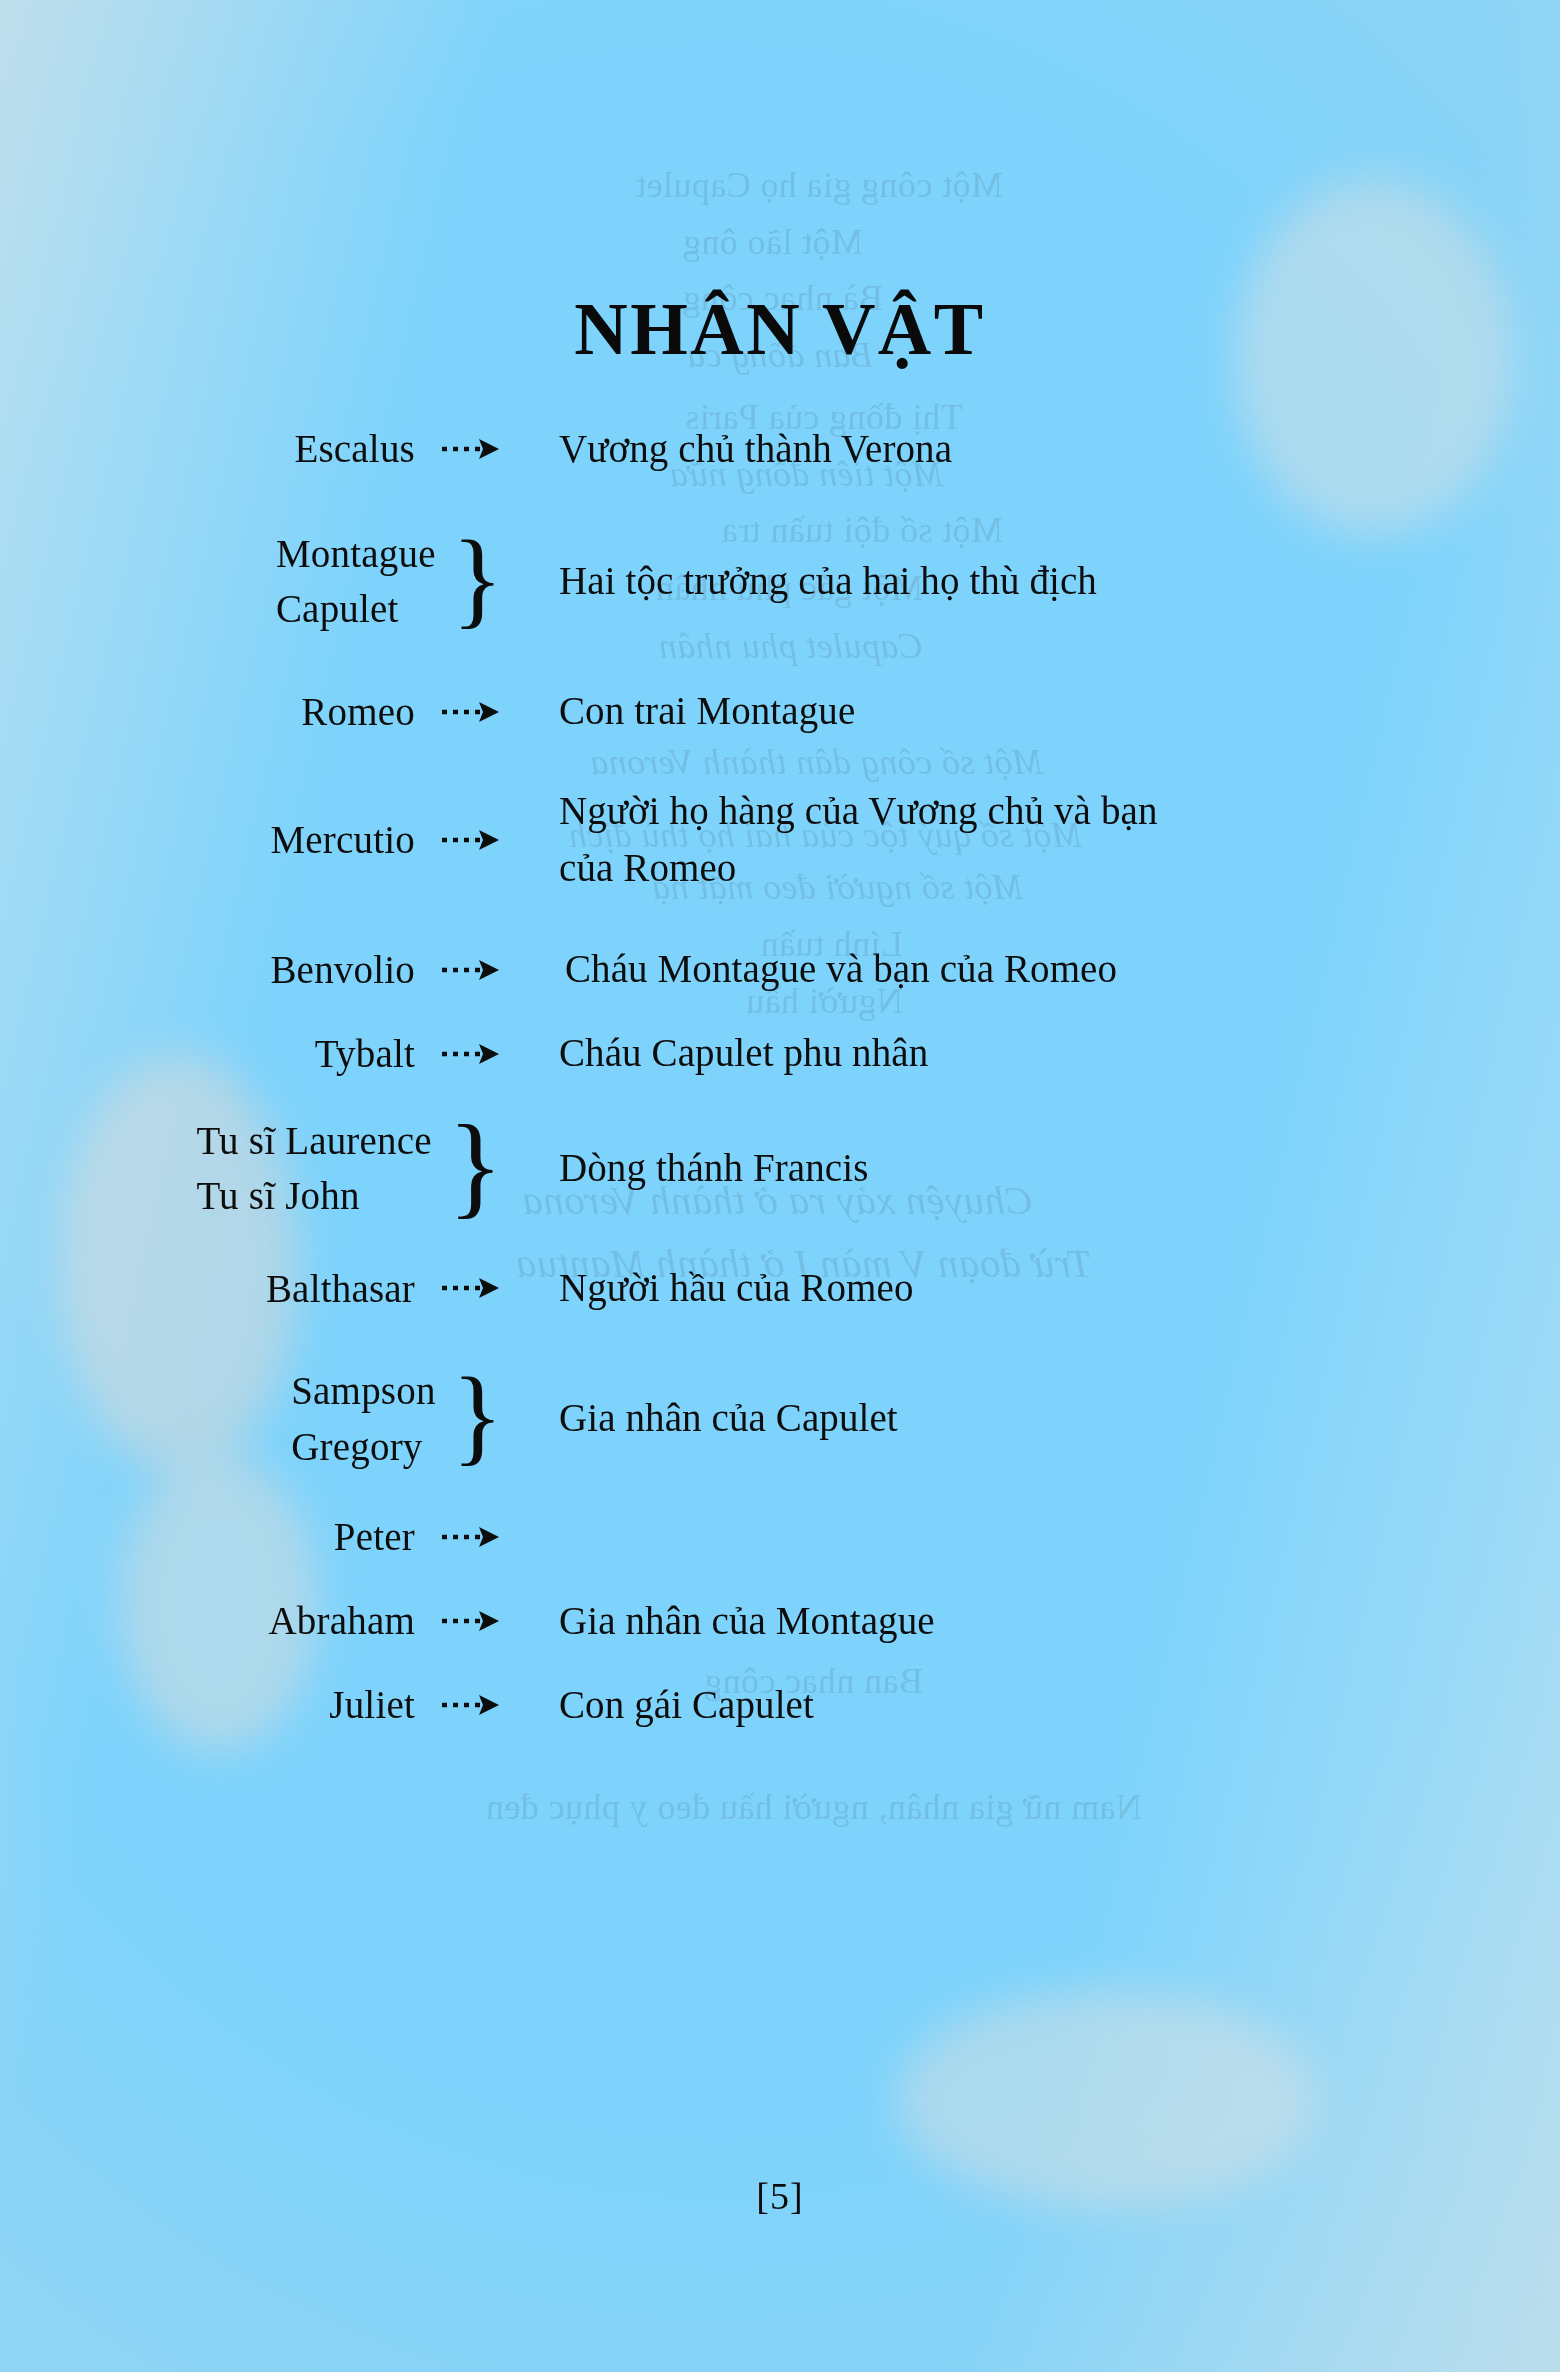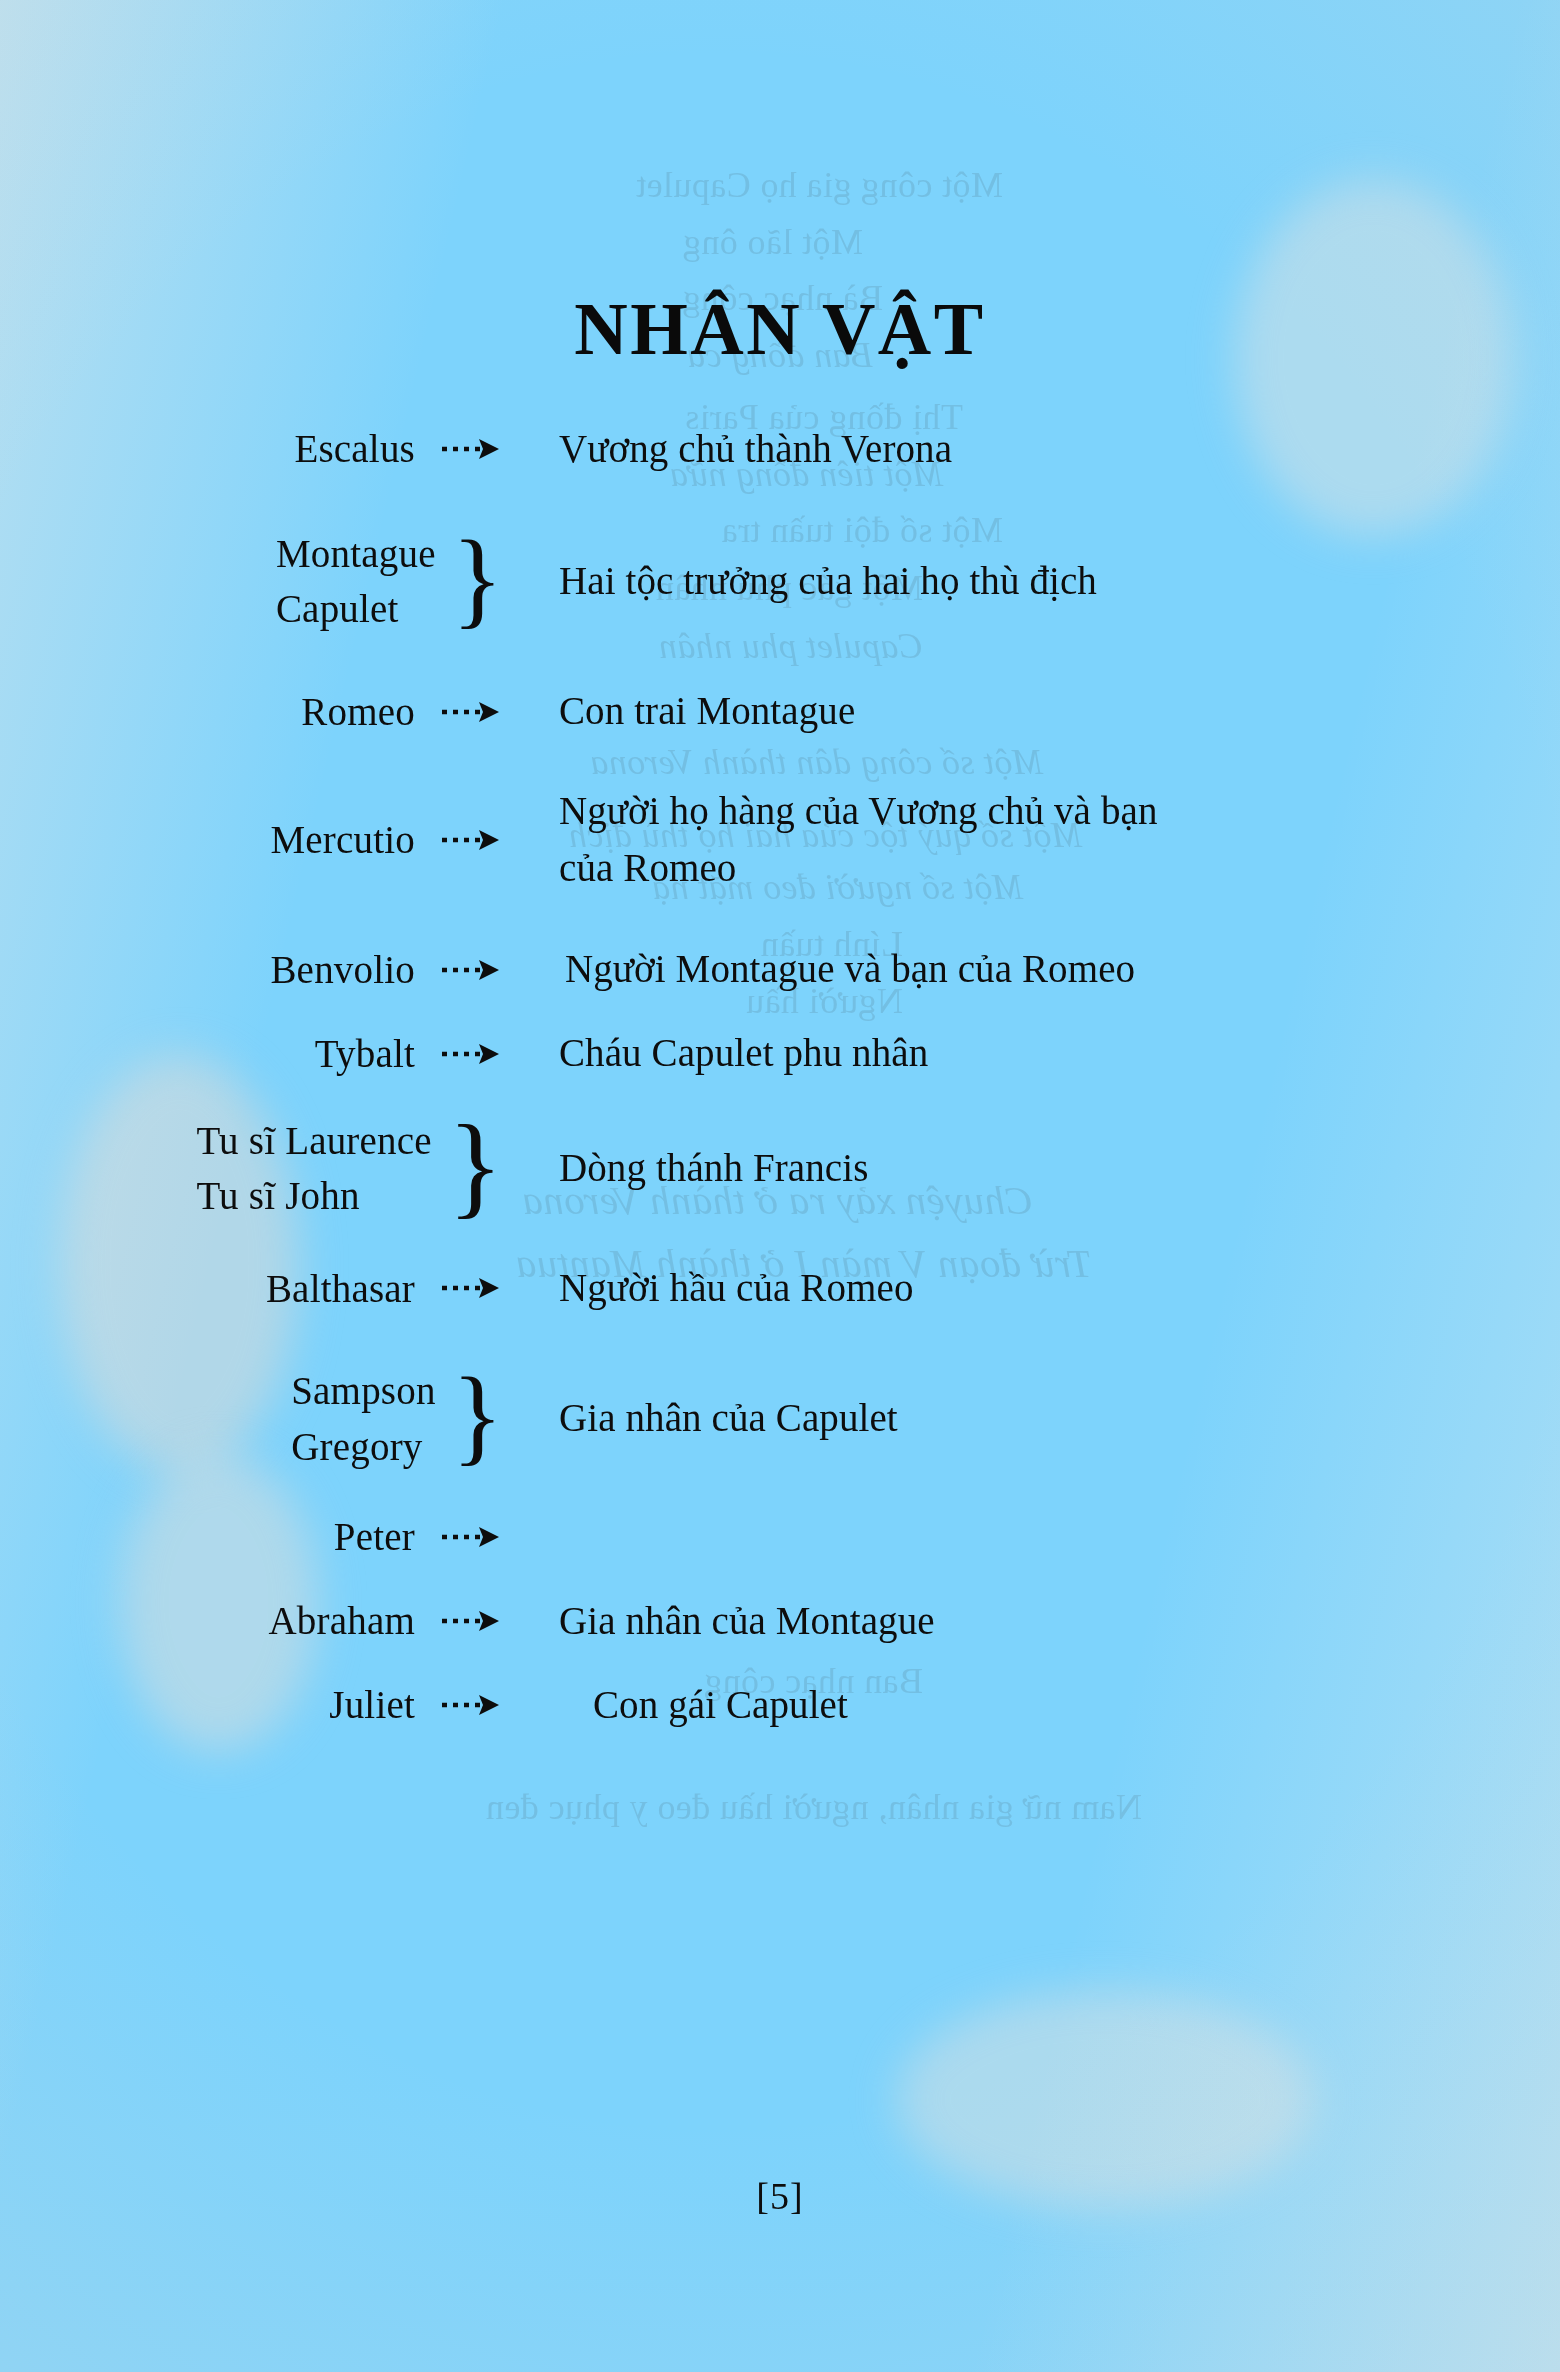--- a/index.html
+++ b/index.html
@@ -147,21 +147,21 @@
   .e-lords     { margin-top: 46px; }
   .e-romeo     { margin-top: 44px; }
   .e-mercutio  { margin-top: 40px; }
   .e-benvolio  { margin-top: 42px; gap: 6px; }
   .e-tybalt    { margin-top: 22px; }
   .e-friars    { margin-top: 28px; }
   .e-balthasar { margin-top: 34px; }
   .e-servants  { margin-top: 44px; }
   .e-peter     { margin-top: 32px; }
   .e-abraham   { margin-top: 22px; }
-  .e-juliet    { margin-top: 22px; gap: 34px; }
+  .e-juliet    { margin-top: 22px; }
 
   .folio {
     position: absolute;
     top: 2174px;
     left: 0;
     width: 100%;
     text-align: center;
     font-size: 38px;
     letter-spacing: 1px;
     z-index: 5;
@@ -270,21 +270,21 @@
             <div class="name-line">Benvolio</div>
           </div>
           <span class="arrow">
             <svg width="62" height="30" viewBox="0 0 62 30">
               <line x1="1" y1="15" x2="40" y2="15" stroke="#0d0d0d" stroke-width="4.5" stroke-dasharray="5,6" stroke-linecap="butt"></line>
               <path d="M38 5 L58 15 L38 25 L42 15 Z" fill="#0d0d0d"></path>
             </svg>
           </span>
         </div>
         <div class="col-right">
-          <div class="desc-line">Người Montague và bạn của Romeo</div>
+          <div class="desc-line">Cháu Montague và bạn của Romeo</div>
         </div>
       </div>
       <div class="entry e-tybalt">
         <div class="col-left">
           <div class="names">
             <div class="name-line">Tybalt</div>
           </div>
           <span class="arrow">
             <svg width="62" height="30" viewBox="0 0 62 30">
               <line x1="1" y1="15" x2="40" y2="15" stroke="#0d0d0d" stroke-width="4.5" stroke-dasharray="5,6" stroke-linecap="butt"></line>

